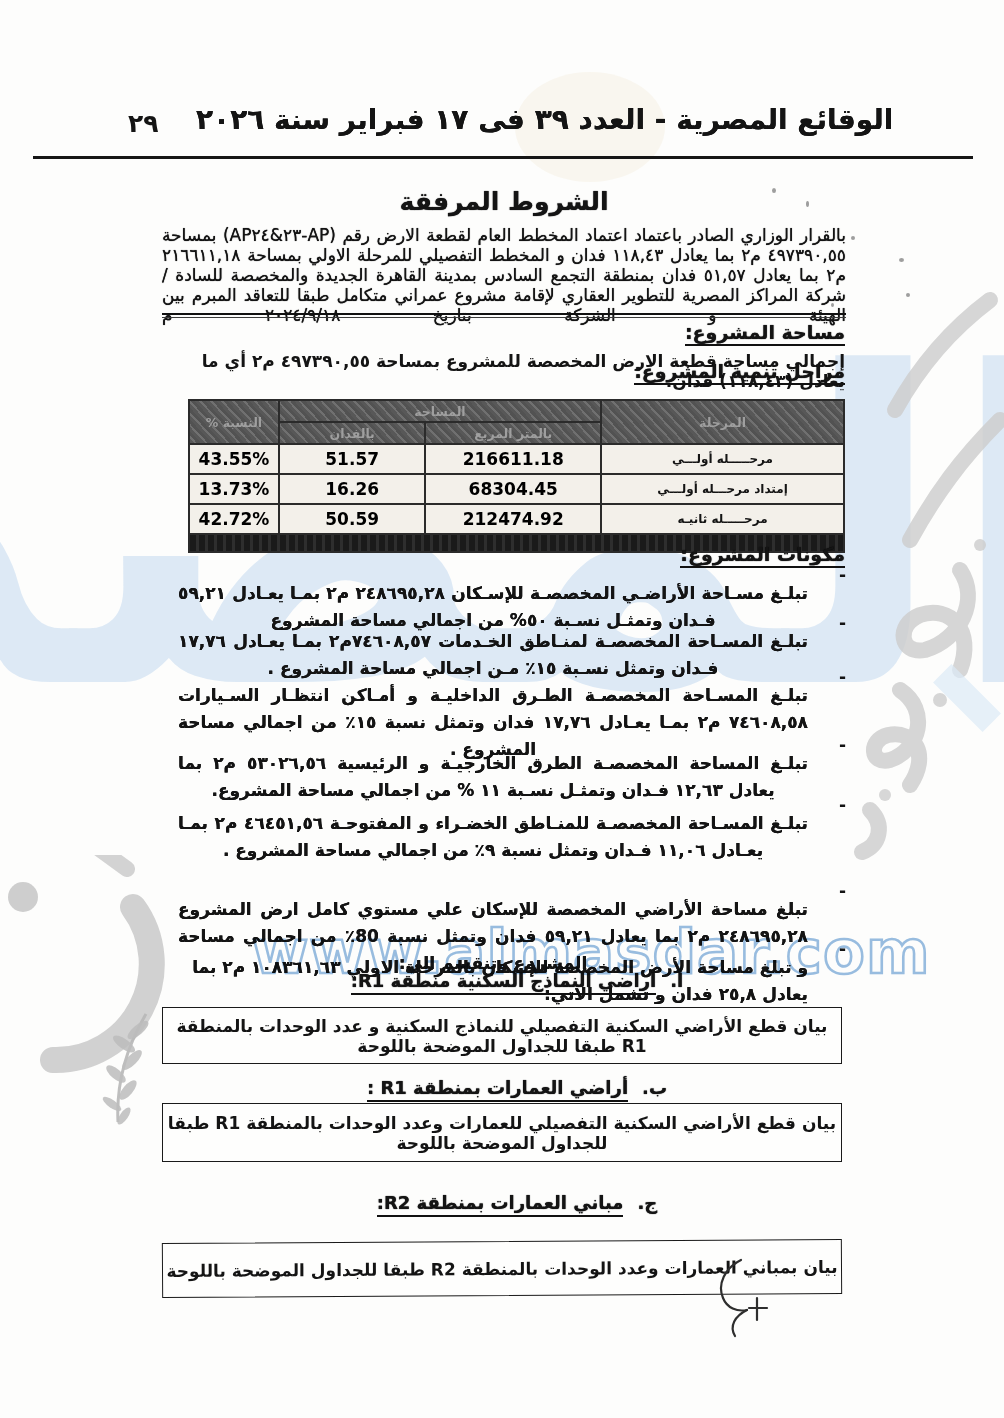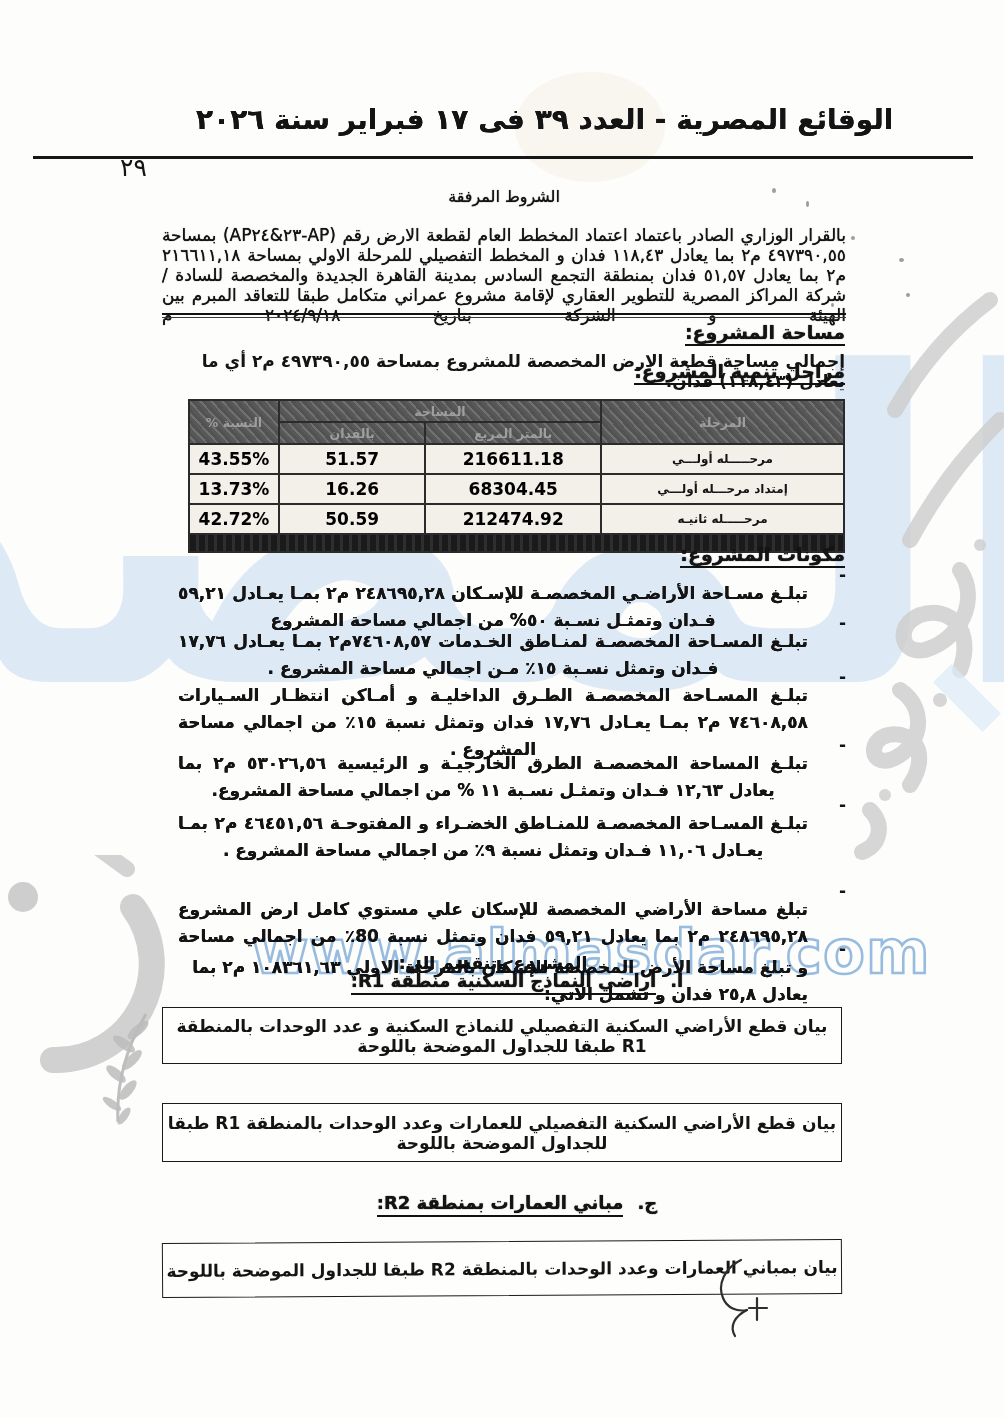--- a/index.html
+++ b/index.html
@@ -21,23 +21,23 @@
     color:rgba(255,255,255,0.12);
     -webkit-text-stroke:2.6px rgba(148,186,224,0.95);
     mix-blend-mode:multiply;pointer-events:none;user-select:none;white-space:nowrap;
   }
   .wm-gray{position:absolute;z-index:0;pointer-events:none;}
   .blob{position:absolute;z-index:0;border-radius:50%;pointer-events:none;}
   .speck{position:absolute;z-index:2;background:#6b6b6b;border-radius:50%;opacity:.65;}
   
   .content{position:absolute;inset:0;z-index:2;}
   .gaz-title{position:absolute;left:196px;top:103px;font-size:28px;font-weight:bold;direction:rtl;white-space:nowrap;text-shadow:0 0 .5px #000;}
-  .gaz-page{position:absolute;left:120px;top:109px;font-size:25px;font-weight:normal;margin-top:44px;}
+  .gaz-page{position:absolute;left:128px;top:109px;font-size:25px;font-weight:bold;}
   .rule1{position:absolute;left:33px;top:156px;width:940px;height:0;border-top:3px solid #161616;}
-  .doc-title{position:absolute;left:163px;top:187px;width:682px;text-align:center;font-size:16px;font-weight:normal;direction:rtl;text-shadow:0 0 1px #000;}
+  .doc-title{position:absolute;left:163px;top:187px;width:682px;text-align:center;font-size:25px;font-weight:bold;direction:rtl;text-shadow:0 0 1px #000;}
   .intro{
     position:absolute;left:162px;top:225px;width:684px;direction:rtl;
     font-size:17px;line-height:20px;font-weight:normal;
     text-align:justify;text-align-last:justify;text-shadow:0 0 .8px #000;
   }
   .rule2{position:absolute;left:162px;top:313px;width:684px;height:2px;border-top:2.5px solid #111;border-bottom:1px solid #3a3a3a;}
   .hwrap{position:absolute;left:163px;width:682px;direction:rtl;text-align:right;}
   .h-section{display:inline-block;font-size:19px;font-weight:bold;border-bottom:2.2px solid #111;padding-bottom:1px;text-shadow:0 0 1px #000;}
   .bodyline{position:absolute;left:163px;width:682px;direction:rtl;text-align:right;font-size:17px;font-weight:bold;}
   
@@ -221,20 +221,23 @@
       <p class="lastright">و تبلغ مساحة الأرض المخصصة للإسكان بالمرحلة الاولي ١٠٨٣٦١,٦٣ م٢ بما يعادل ٢٥,٨ فدان و تشمل الاتي:</p>
     </div>
 
     <div class="subhead" style="top:970px">
       <span class="pfx">أ.</span><span class="lbl">أراضي النماذج السكنية منطقة R1:</span>
     </div>
     <div class="notebox" style="top:1007px;height:55px">
       <span>بيان قطع الأراضي السكنية التفصيلي للنماذج السكنية و عدد الوحدات بالمنطقة R1 طبقا للجداول الموضحة باللوحة</span>
     </div>
 
+    <div class="subhead" style="top:1077px">
+      <span class="pfx">ب.</span><span class="lbl">أراضي العمارات بمنطقة R1 :</span>
+    </div>
     <div class="notebox" style="top:1103px;height:57px">
       <span>بيان قطع الأراضي السكنية التفصيلي للعمارات  وعدد الوحدات بالمنطقة R1 طبقا للجداول الموضحة باللوحة</span>
     </div>
 
     <div class="subhead" style="top:1192px">
       <span class="pfx">ج.</span><span class="lbl">مباني العمارات بمنطقة R2:</span>
     </div>
     <div class="notebox" style="top:1241px;height:53px;transform:rotate(-0.35deg)">
       <span>بيان بمباني العمارات  وعدد الوحدات بالمنطقة R2 طبقا للجداول الموضحة باللوحة</span>
     </div>

